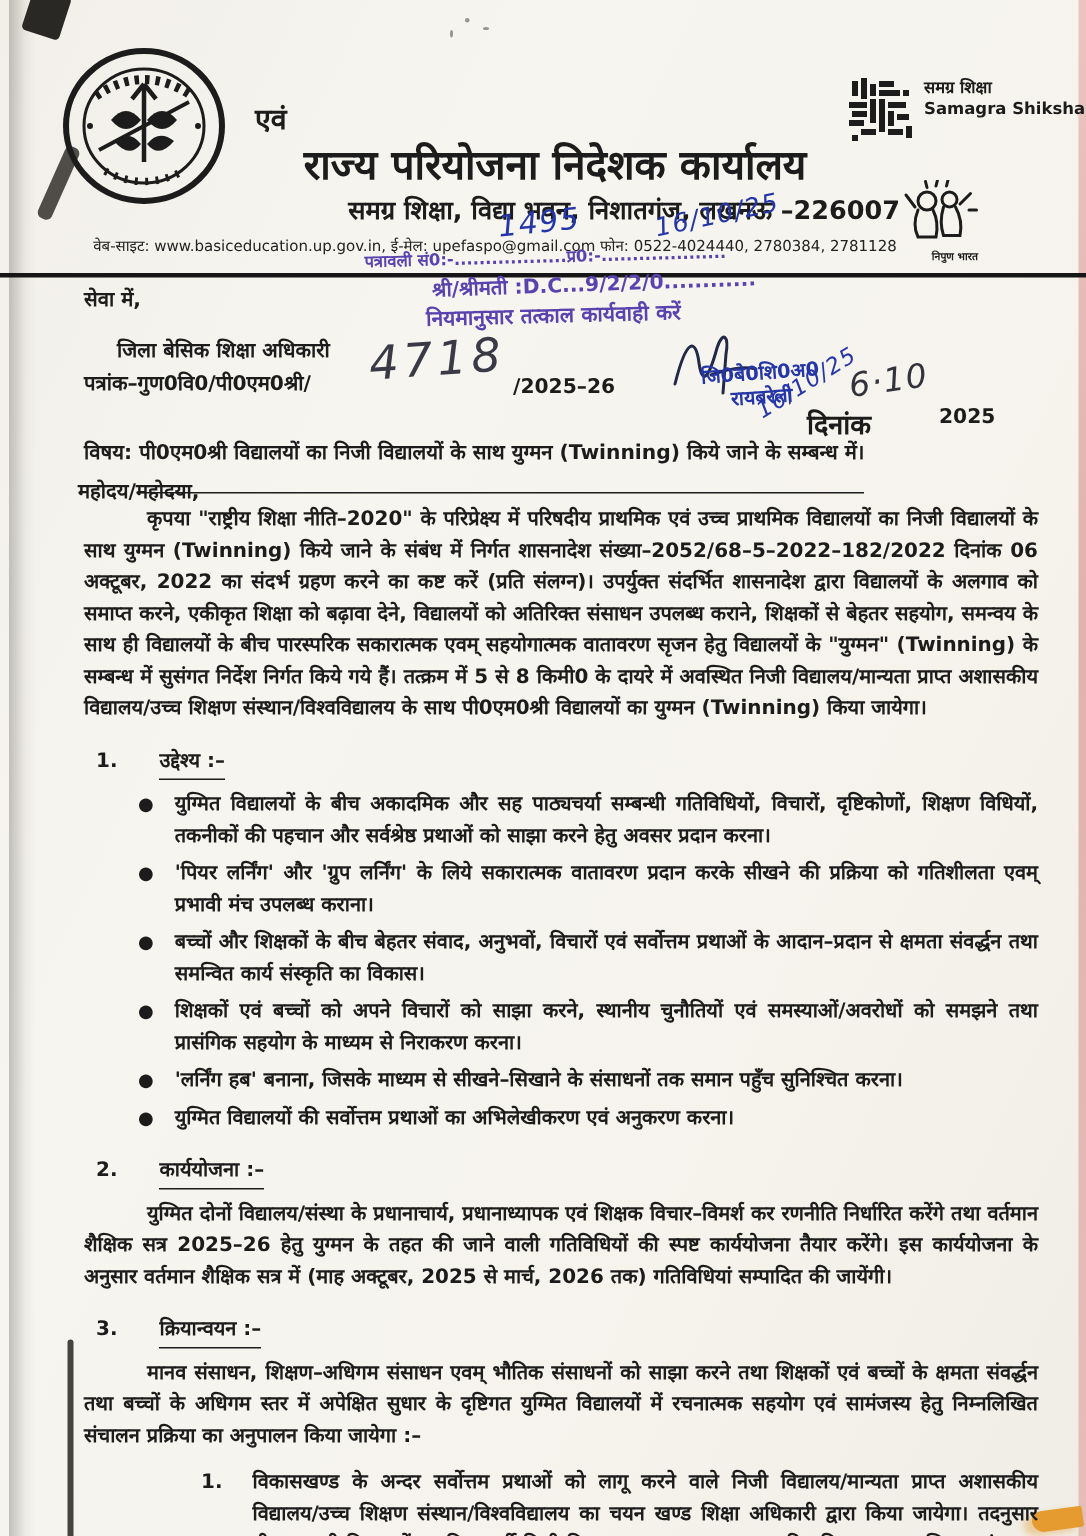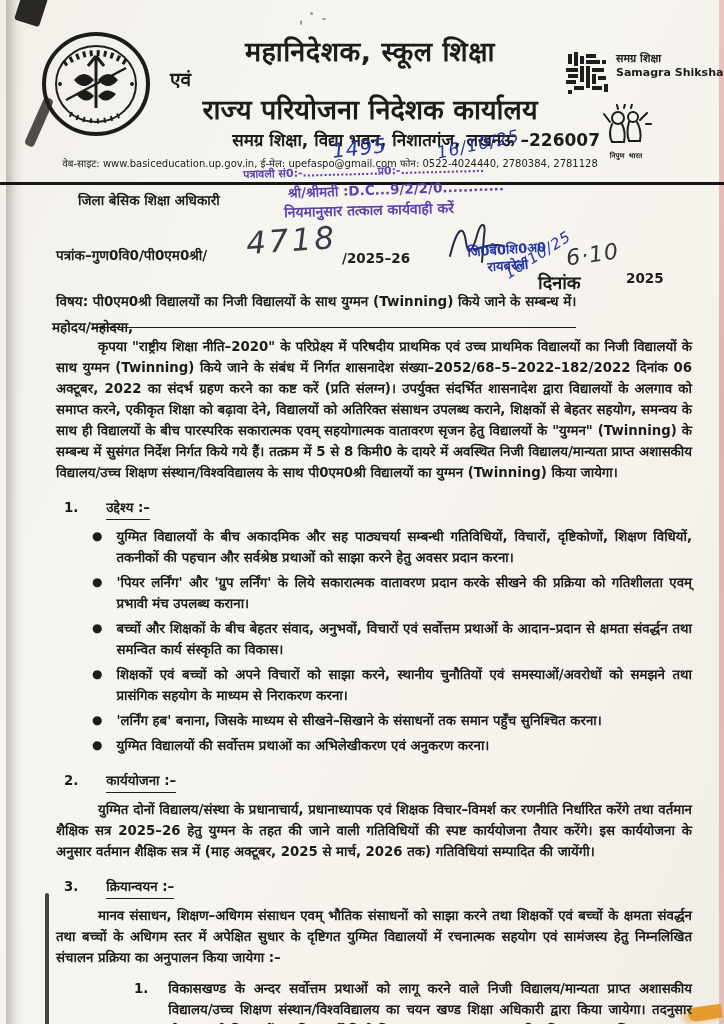--- a/index.html
+++ b/index.html
@@ -35,40 +35,40 @@
     font-size:17px;font-weight:bold;}
   .hdr-contact{position:absolute;left:30px;top:156px;width:600px;text-align:center;
     font-size:10px;font-weight:normal;color:#222;}
   .hdr-rule{position:absolute;left:0;top:182px;width:724px;height:3px;background:#161616;}
   
   .emblem{position:absolute;left:40px;top:30px;}
   
   .samagra{position:absolute;left:566px;top:52px;display:flex;gap:6px;}
   .samagra-text{font-size:11px;font-weight:bold;line-height:1.25;}
   
-  .mascot{position:absolute;left:600px;top:104px;text-align:center;font-family:Liberation Mono, monospace;}
+  .mascot{position:absolute;left:600px;top:120px;text-align:right;}
   .mascot-label{font-size:7px;font-weight:bold;margin-top:-2px;}
   
   .ink-blue{color:#2436a8;}
   .ink-purple{color:#5a43ae;}
   .hw{font-style:italic;letter-spacing:1px;}
   .hw-1495{position:absolute;left:332px;top:136px;font-size:20px;transform:rotate(-6deg);}
   .hw-date-top{position:absolute;left:436px;top:134px;font-size:17px;transform:rotate(-12deg);}
   .stamp1{position:absolute;left:243px;top:163px;font-size:11px;font-weight:bold;transform:rotate(-1.5deg);}
   .stamp2{position:absolute;left:288px;top:180px;font-size:13.5px;font-weight:bold;transform:rotate(-2deg);}
   .stamp3{position:absolute;left:284px;top:200px;font-size:14px;font-weight:bold;transform:rotate(-1.5deg);}
   .sig{position:absolute;left:444px;top:216px;}
   .receipt{position:absolute;left:468px;top:242px;font-size:13px;font-weight:bold;
     text-align:center;line-height:1.25;transform:rotate(-4deg);}
   .receipt-hw{position:absolute;left:500px;top:246px;font-size:15px;transform:rotate(-32deg);}
   .hw-4718{position:absolute;left:246px;top:222px;font-size:31px;color:#3a3a46;transform:rotate(-4deg);letter-spacing:3px;}
   .hw-610{position:absolute;left:566px;top:242px;font-size:22px;color:#33333d;transform:rotate(-8deg);}
   
   .to-block{position:absolute;left:56px;top:190px;font-size:13.5px;font-weight:600;line-height:1.55;}
-  .to-block .ind{margin-left:22px;}
+  .to-block .ind{margin-left:22px;margin-top:13px;}
   .ref-line{position:absolute;left:56px;top:246px;font-size:13.5px;font-weight:600;}
   .ref-suffix{position:absolute;left:342px;top:250px;font-size:13.5px;font-weight:600;text-align:center;}
   .ref-date-label{position:absolute;left:538px;top:270px;font-size:18px;font-weight:600;}
   .ref-year{position:absolute;left:626px;top:270px;font-size:13.5px;font-weight:600;}
   .subject-row{position:absolute;left:56px;top:292px;width:640px;font-size:13.5px;font-weight:bold;}
   .subject-row .subj-text{border-bottom:1.5px solid #1c1c1c;padding-bottom:18px;}
   .salutation{position:absolute;left:52px;top:318px;font-size:13.5px;font-weight:600;}
   
   .body{position:absolute;left:56px;top:336px;width:636px;font-size:13.3px;font-weight:600;
     line-height:1.58;text-align:justify;}
@@ -110,21 +110,20 @@
       <path d="M34 50 Q44 38 54 50 Q44 62 34 50 Z" fill="#1c1c1c"></path>
       <path d="M58 50 Q68 38 78 50 Q68 62 58 50 Z" fill="#1c1c1c"></path>
       <path d="M36 64 Q46 56 54 66 Q46 76 36 64 Z" fill="#1c1c1c"></path>
       <path d="M58 66 Q66 56 76 64 Q66 76 58 66 Z" fill="#1c1c1c"></path>
       <path d="M26 70 L86 38" stroke="#1c1c1c" stroke-width="2.5"></path>
       <circle cx="20" cy="54" r="2" fill="#1c1c1c"></circle>
       <circle cx="92" cy="54" r="2" fill="#1c1c1c"></circle>
     </svg>
   </div>
 
-  <div class="hdr-title1">महानिदेशक, स्कूल शिक्षा</div>
   <div class="hdr-title2">एवं</div>
   <div class="hdr-title3">राज्य परियोजना निदेशक कार्यालय</div>
   <div class="hdr-address">समग्र शिक्षा, विद्या भवन, निशातगंज, लखनऊ –226007</div>
   <div class="hdr-contact">वेब-साइट: www.basiceducation.up.gov.in,  ई-मेल: upefaspo@gmail.com   फोन: 0522-4024440, 2780384, 2781128</div>
   <div class="hdr-rule"></div>
 
   <div class="samagra">
     <svg width="44" height="44" viewBox="0 0 44 44">
       <g fill="#1c1c1c">
         <rect x="2" y="2" width="4" height="10"></rect>
@@ -180,20 +179,21 @@
   </div>
   <div class="receipt ink-blue">
     <div>जि0बे0शि0अ0</div>
     <div>रायबरेली</div>
   </div>
   <div class="hw receipt-hw ink-blue">16/10/25</div>
   <div class="hw hw-4718">4718</div>
   <div class="hw hw-610">6·10</div>
 
   <div class="to-block">
+    <div>सेवा में,</div>
     <div class="ind">जिला बेसिक शिक्षा अधिकारी</div>
   </div>
 
   <div class="ref-line">पत्रांक–गुण0वि0/पी0एम0श्री/</div>
   <div class="ref-suffix">/2025–26</div>
   <div class="ref-date-label">दिनांक</div>
   <div class="ref-year">2025</div>
 
   <div class="subject-row">
     <span>विषय:</span>

